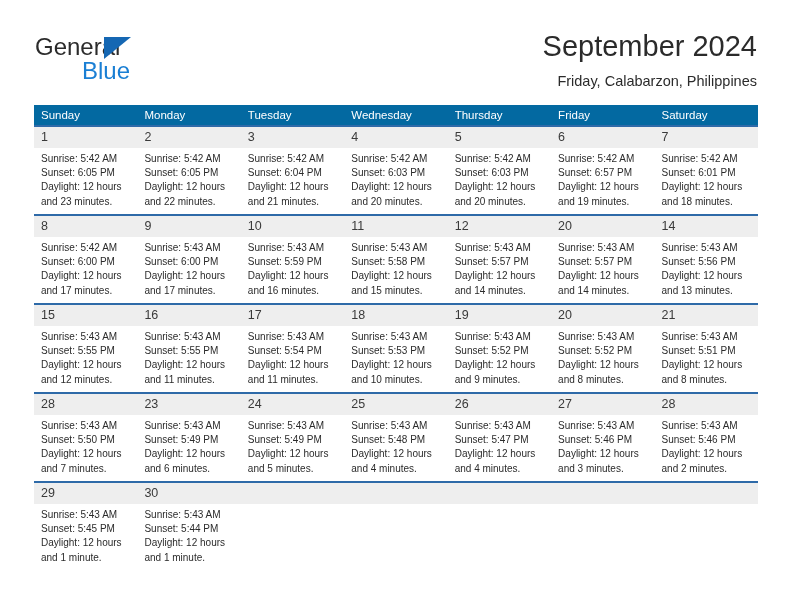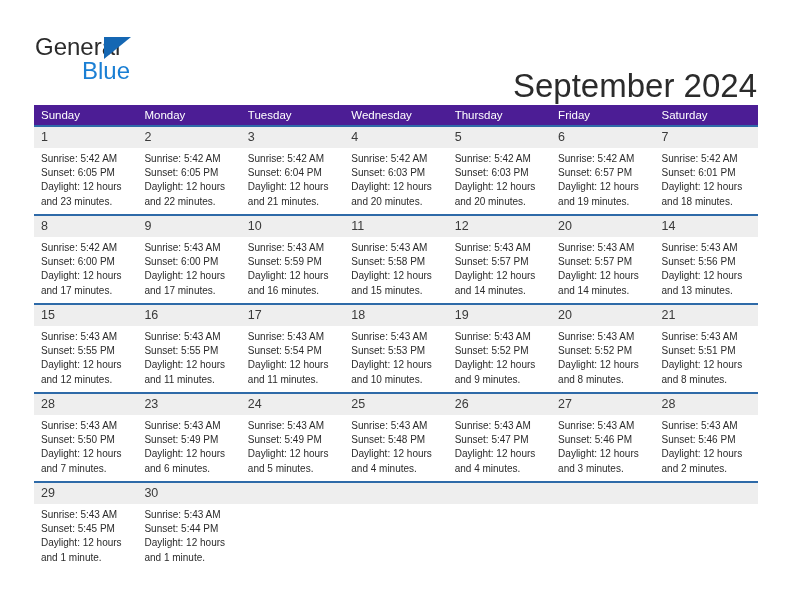--- a/index.html
+++ b/index.html
@@ -65,46 +65,45 @@
     margin-left: 16px;
   }
 
   .title-block {
     position: absolute;
     right: 35px;
     top: 28px;
     text-align: right;
   }
   .cal-title {
-    font-size: 33px;
+    font-size: 29px;
     font-weight: normal;
     color: #2b2b2b;
     line-height: 36px;
     white-space: nowrap;
-    margin-top: 40px;
   }
   .cal-subtitle {
     margin-top: 8px;
     font-size: 14.5px;
     color: #2b2b2b;
     line-height: 18px;
     white-space: nowrap;
   }
 
   
   .calendar {
     position: absolute;
     left: 34px;
     top: 105px;
     width: 724px;
     border-collapse: collapse;
     table-layout: fixed;
   }
   .calendar th {
-    background: #4c1d95;
+    background: #0369a1;
     color: #ffffff;
     font-size: 11.5px;
     font-weight: normal;
     text-align: left;
     padding: 4px 0 4px 7px;
     height: 19px;
     box-sizing: border-box;
   }
   .calendar td {
     vertical-align: top;

